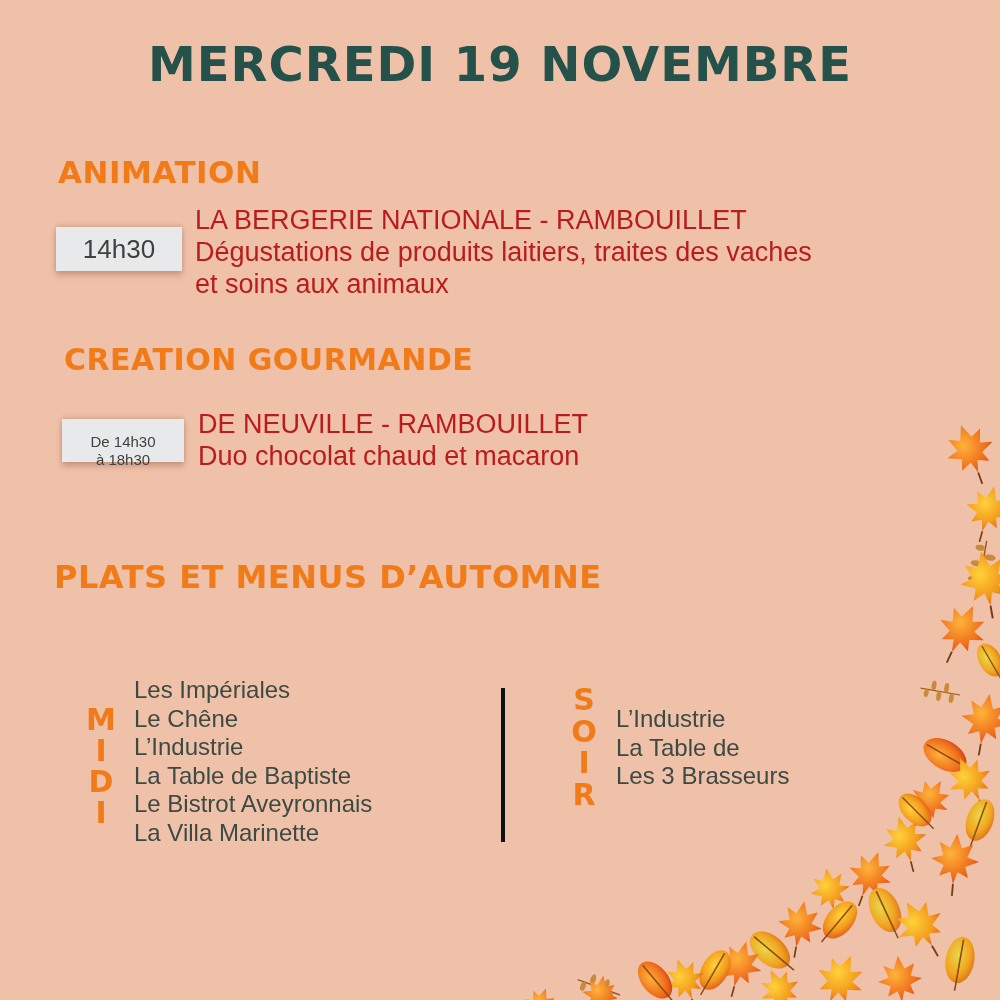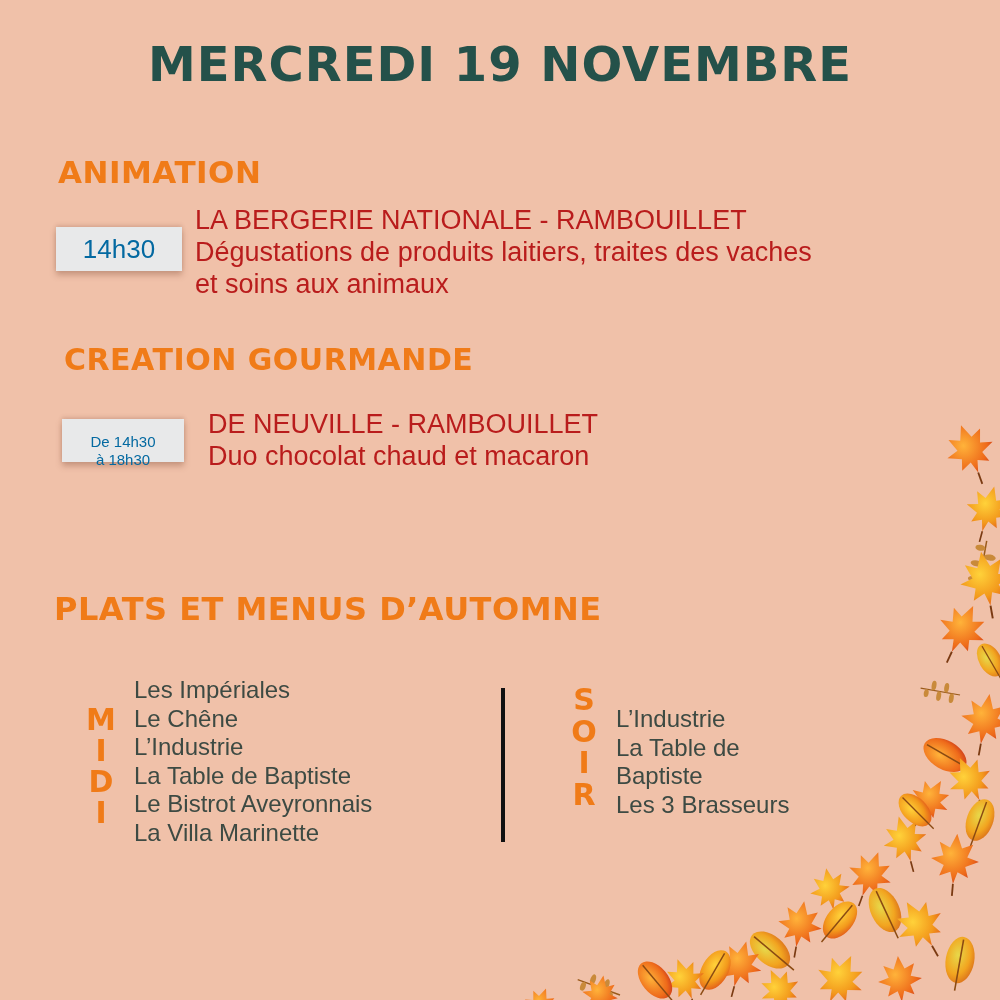--- a/index.html
+++ b/index.html
@@ -16,21 +16,21 @@
       font-weight: bold; font-size: 48px; letter-spacing: 1px;
       color: #24514a; font-family: "DejaVu Sans", sans-serif;
     }
     .section-title {
       font-weight: bold; color: #f07b18;
       font-family: "DejaVu Sans", sans-serif; letter-spacing: 0.5px;
     }
     .badge {
       background: #e8e9ea;
       box-shadow: 0 4px 6px rgba(120,70,50,0.35), 0 -2px 4px rgba(120,70,50,0.18);
-      color: #0369a1; text-align: center;
+      color: #404040; text-align: center;
     }
     .event-line { font-size: 27px; line-height: 32px; white-space: nowrap; color: #b91c1c; }
     .menu-list { font-size: 24px; line-height: 28.5px; white-space: nowrap; color: #3d4a43; }
     .vert-label {
       color: #f07b18; font-weight: bold; font-family: "DejaVu Sans", sans-serif;
       text-align: center; font-size: 30px;
     }
     .vert-label span { display: block; }
     .divider { background: #111; width: 4px; }
     .leaves { right: 0; bottom: 0; width: 500px; height: 580px; }
@@ -48,26 +48,26 @@
   <div class="event-line">LA BERGERIE NATIONALE - RAMBOUILLET</div>
   <div class="event-line">Dégustations de produits laitiers, traites des vaches</div>
   <div class="event-line">et soins aux animaux</div>
 </div>
 
 <div class="abs section-title" style="left:64px; top:342px; font-size:30px;">CREATION GOURMANDE</div>
 <div class="abs badge" style="left:62px; top:419px; width:122px; height:43px; font-size:15px; line-height:18px; padding-top:14px; box-sizing:border-box;">
   <div>De 14h30</div>
   <div>à 18h30</div>
 </div>
-<div class="abs" style="left:208px; top:408px;">
+<div class="abs" style="left:198px; top:408px;">
   <div class="event-line">DE NEUVILLE - RAMBOUILLET</div>
   <div class="event-line">Duo chocolat chaud et macaron</div>
 </div>
 
-<div class="abs section-title" style="left:54px; top:590px; font-size:32px;">PLATS ET MENUS D’AUTOMNE</div>
+<div class="abs section-title" style="left:54px; top:558px; font-size:32px;">PLATS ET MENUS D’AUTOMNE</div>
 
 <div class="abs vert-label" style="left:86px; top:704px; width:30px; line-height:31px;">
   <span>M</span>
   <span>I</span>
   <span>D</span>
   <span>I</span>
 </div>
 <div class="abs menu-list" style="left:134px; top:676px;">
   <div>Les Impériales</div>
   <div>Le Chêne</div>
@@ -81,21 +81,20 @@
 
 <div class="abs vert-label" style="left:569px; top:684px; width:30px; line-height:31.5px;">
   <span>S</span>
   <span>O</span>
   <span>I</span>
   <span>R</span>
 </div>
 <div class="abs menu-list" style="left:616px; top:705px;">
   <div>L’Industrie</div>
   <div>La Table de</div>
-  <div>Baptiste</div>
   <div>Les 3 Brasseurs</div>
 </div>
 
 <svg class="abs leaves" viewBox="0 0 500 580">
   <defs>
     <radialGradient id="lg1" cx="40%" cy="40%" r="70%">
       <stop offset="0%" stop-color="#ffd23a"></stop>
       <stop offset="60%" stop-color="#f39a1c"></stop>
       <stop offset="100%" stop-color="#e0521a"></stop>
     </radialGradient>

